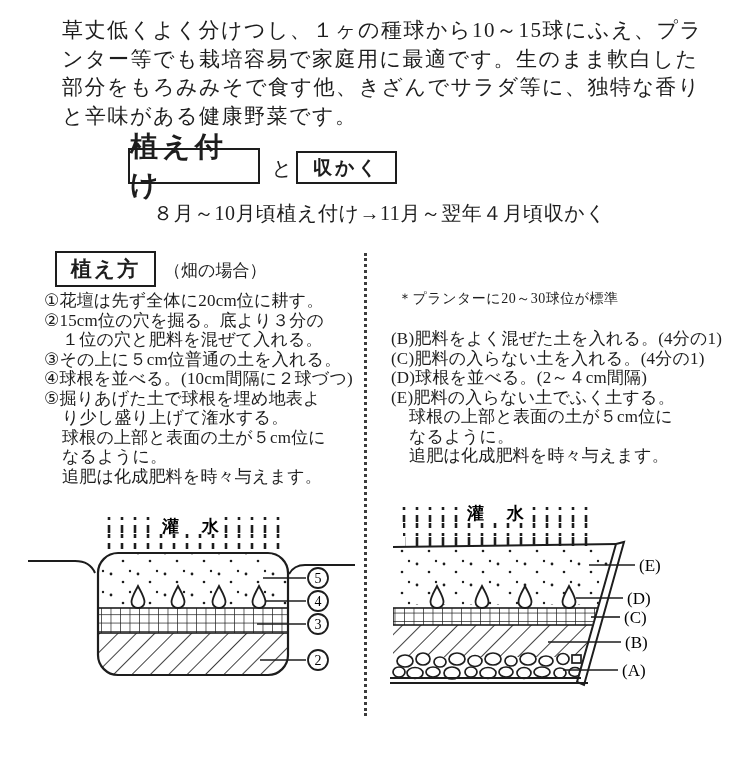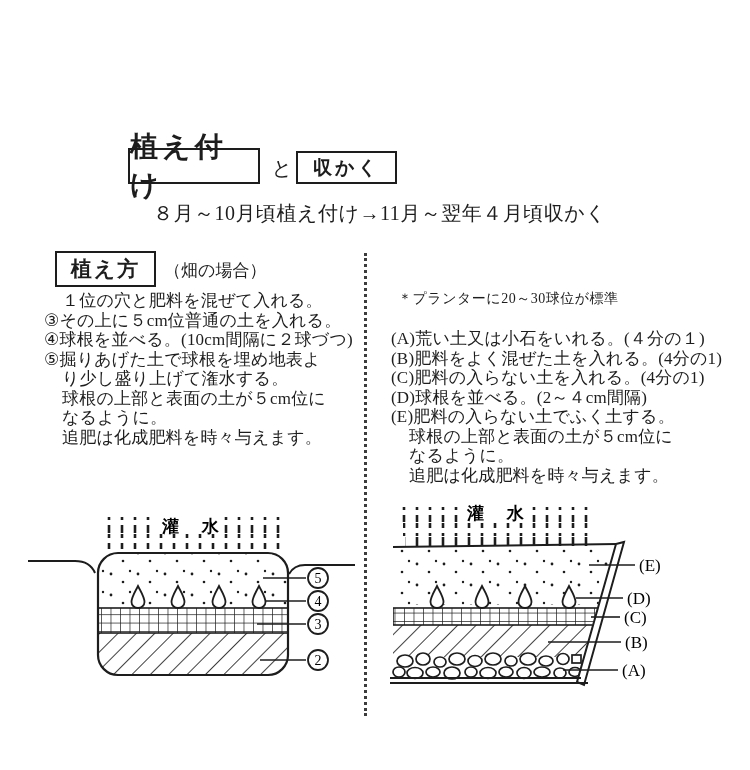--- a/index.html
+++ b/index.html
@@ -37,47 +37,54 @@
              border-left:3px dotted #3c3c3c; }
 
   svg text { font-family:"Liberation Serif","DejaVu Serif","DejaVu Sans",serif; }
   svg .gothic { font-family:"Liberation Sans","DejaVu Sans",sans-serif; font-weight:bold; }
 </style>
 </head>
 <body>
 
 <div class="page">
 
+  <div class="abs intro">
+    <div>草丈低くよく分けつし、１ヶの種球から10～15球にふえ、プラ</div>
+    <div>ンター等でも栽培容易で家庭用に最適です。生のまま軟白した</div>
+    <div>部分をもろみみそで食す他、きざんでサラダ等に、独特な香り</div>
+    <div>と辛味がある健康野菜です。</div>
+  </div>
 
   <div class="hbox plant-box">植え付け</div>
   <div class="abs connector">と</div>
   <div class="hbox harvest-box">収かく</div>
 
   <div class="abs timeline">８月～10月頃植え付け→11月～翌年４月頃収かく</div>
 
   <div class="abs divider"></div>
 
   <div class="hbox method-box">植え方</div>
   <div class="abs subtitle" style="left:164px; top:259px;">（畑の場合）</div>
 
   <div class="abs steps" style="left:44px; top:291px;">
+    <div>①花壇は先ず全体に20cm位に耕す。</div>
+    <div>②15cm位の穴を掘る。底より３分の</div>
     <div class="cont">１位の穴と肥料を混ぜて入れる。</div>
     <div>③その上に５cm位普通の土を入れる。</div>
     <div>④球根を並べる。(10cm間隔に２球づつ)</div>
     <div>⑤掘りあげた土で球根を埋め地表よ</div>
     <div class="cont">り少し盛り上げて潅水する。</div>
     <div class="cont">球根の上部と表面の土が５cm位に</div>
     <div class="cont">なるように。</div>
     <div class="cont">追肥は化成肥料を時々与えます。</div>
   </div>
 
   <div class="abs note" style="left:398px; top:290px;">＊プランターに20～30球位が標準</div>
 
   <div class="abs steps" style="left:391px; top:329px;">
-    <div>(A)荒い土又は小石をいれる。(４分の１)</div>
     <div>(B)肥料をよく混ぜた土を入れる。(4分の1)</div>
     <div>(C)肥料の入らない土を入れる。(4分の1)</div>
     <div>(D)球根を並べる。(2～４cm間隔)</div>
     <div>(E)肥料の入らない土でふく土する。</div>
     <div class="cont">球根の上部と表面の土が５cm位に</div>
     <div class="cont">なるように。</div>
     <div class="cont">追肥は化成肥料を時々与えます。</div>
   </div>
 
   <svg class="abs" style="left:25px; top:505px;" width="330" height="185" viewBox="0 0 330 185">

